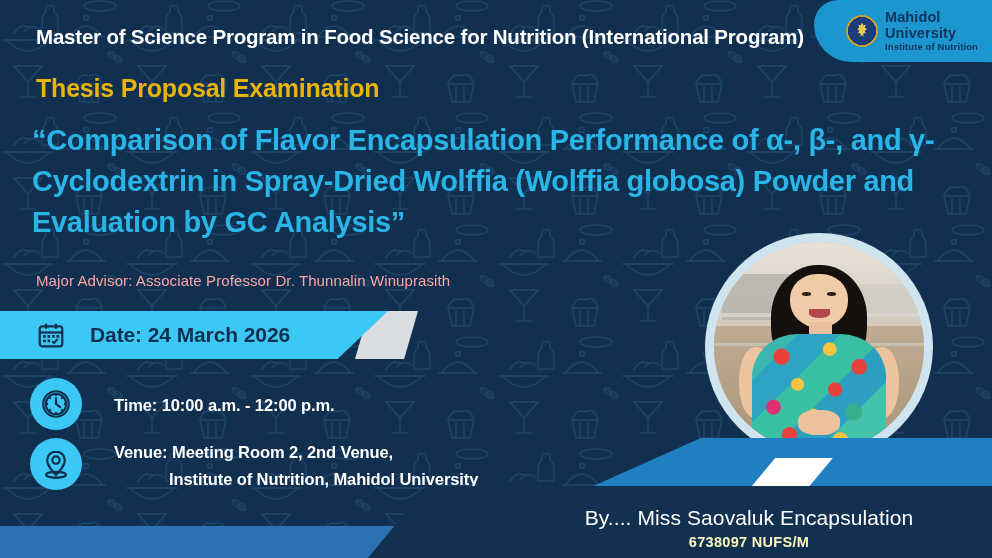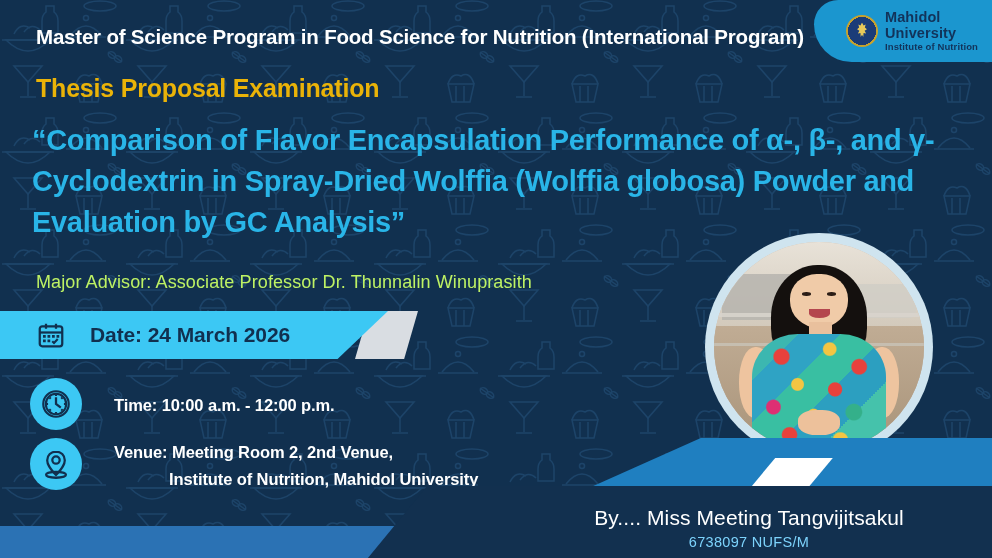--- a/index.html
+++ b/index.html
@@ -62,21 +62,21 @@
     font-size:25px;font-weight:700;color:#eab308;
     letter-spacing:-.2px;
   }
   .title{
     position:absolute;left:32px;top:120px;width:930px;
     font-size:29px;font-weight:700;color:#29b5e8;
     line-height:1.42;letter-spacing:-.3px;
   }
   .advisor{
     position:absolute;left:36px;top:272px;
-    font-size:18px;font-weight:400;color:#bef264;
+    font-size:15px;font-weight:400;color:#fca5a5;
     letter-spacing:.1px;
   }
 
   
   .date-band{
     position:absolute;left:0;top:311px;
     width:388px;height:48px;
     background:#3cc8f4;
     clip-path:polygon(0 0, 100% 0, 87% 100%, 0 100%);
   }
@@ -136,21 +136,21 @@
   }
   .name-wrap{
     position:absolute;right:8px;bottom:4px;width:470px;
     text-align:center;
   }
   .name-main{
     font-size:21px;font-weight:400;color:#ffffff;letter-spacing:.1px;
     line-height:1.35;
   }
   .name-id{
-    font-size:14.5px;font-weight:400;color:#7dd3fc;letter-spacing:.3px;
+    font-size:14.5px;font-weight:700;color:#fef9c3;letter-spacing:.3px;
     line-height:1.5;
   }
 
   
   .photo-ring{
     position:absolute;left:705px;top:233px;
     width:228px;height:228px;border-radius:50%;
     background:#cfe4ef;
     padding:9px;
     overflow:hidden;
@@ -325,17 +325,17 @@
       <div class="ph-hands"></div>
     </div>
   </div>
 
   <div class="sh-teal"></div>
   <div class="sh-lightblue"></div>
   <div class="sh-midblue"></div>
   <div class="sh-white"></div>
   <div class="name-band"></div>
   <div class="name-wrap">
-    <div class="name-main">By.... Miss Meeting Tangvijitsakul</div>
+    <div class="name-main">By.... Miss Saovaluk Encapsulation</div>
     <div class="name-id">6738097 NUFS/M</div>
   </div>
 
 </div>
 
 </body></html>

